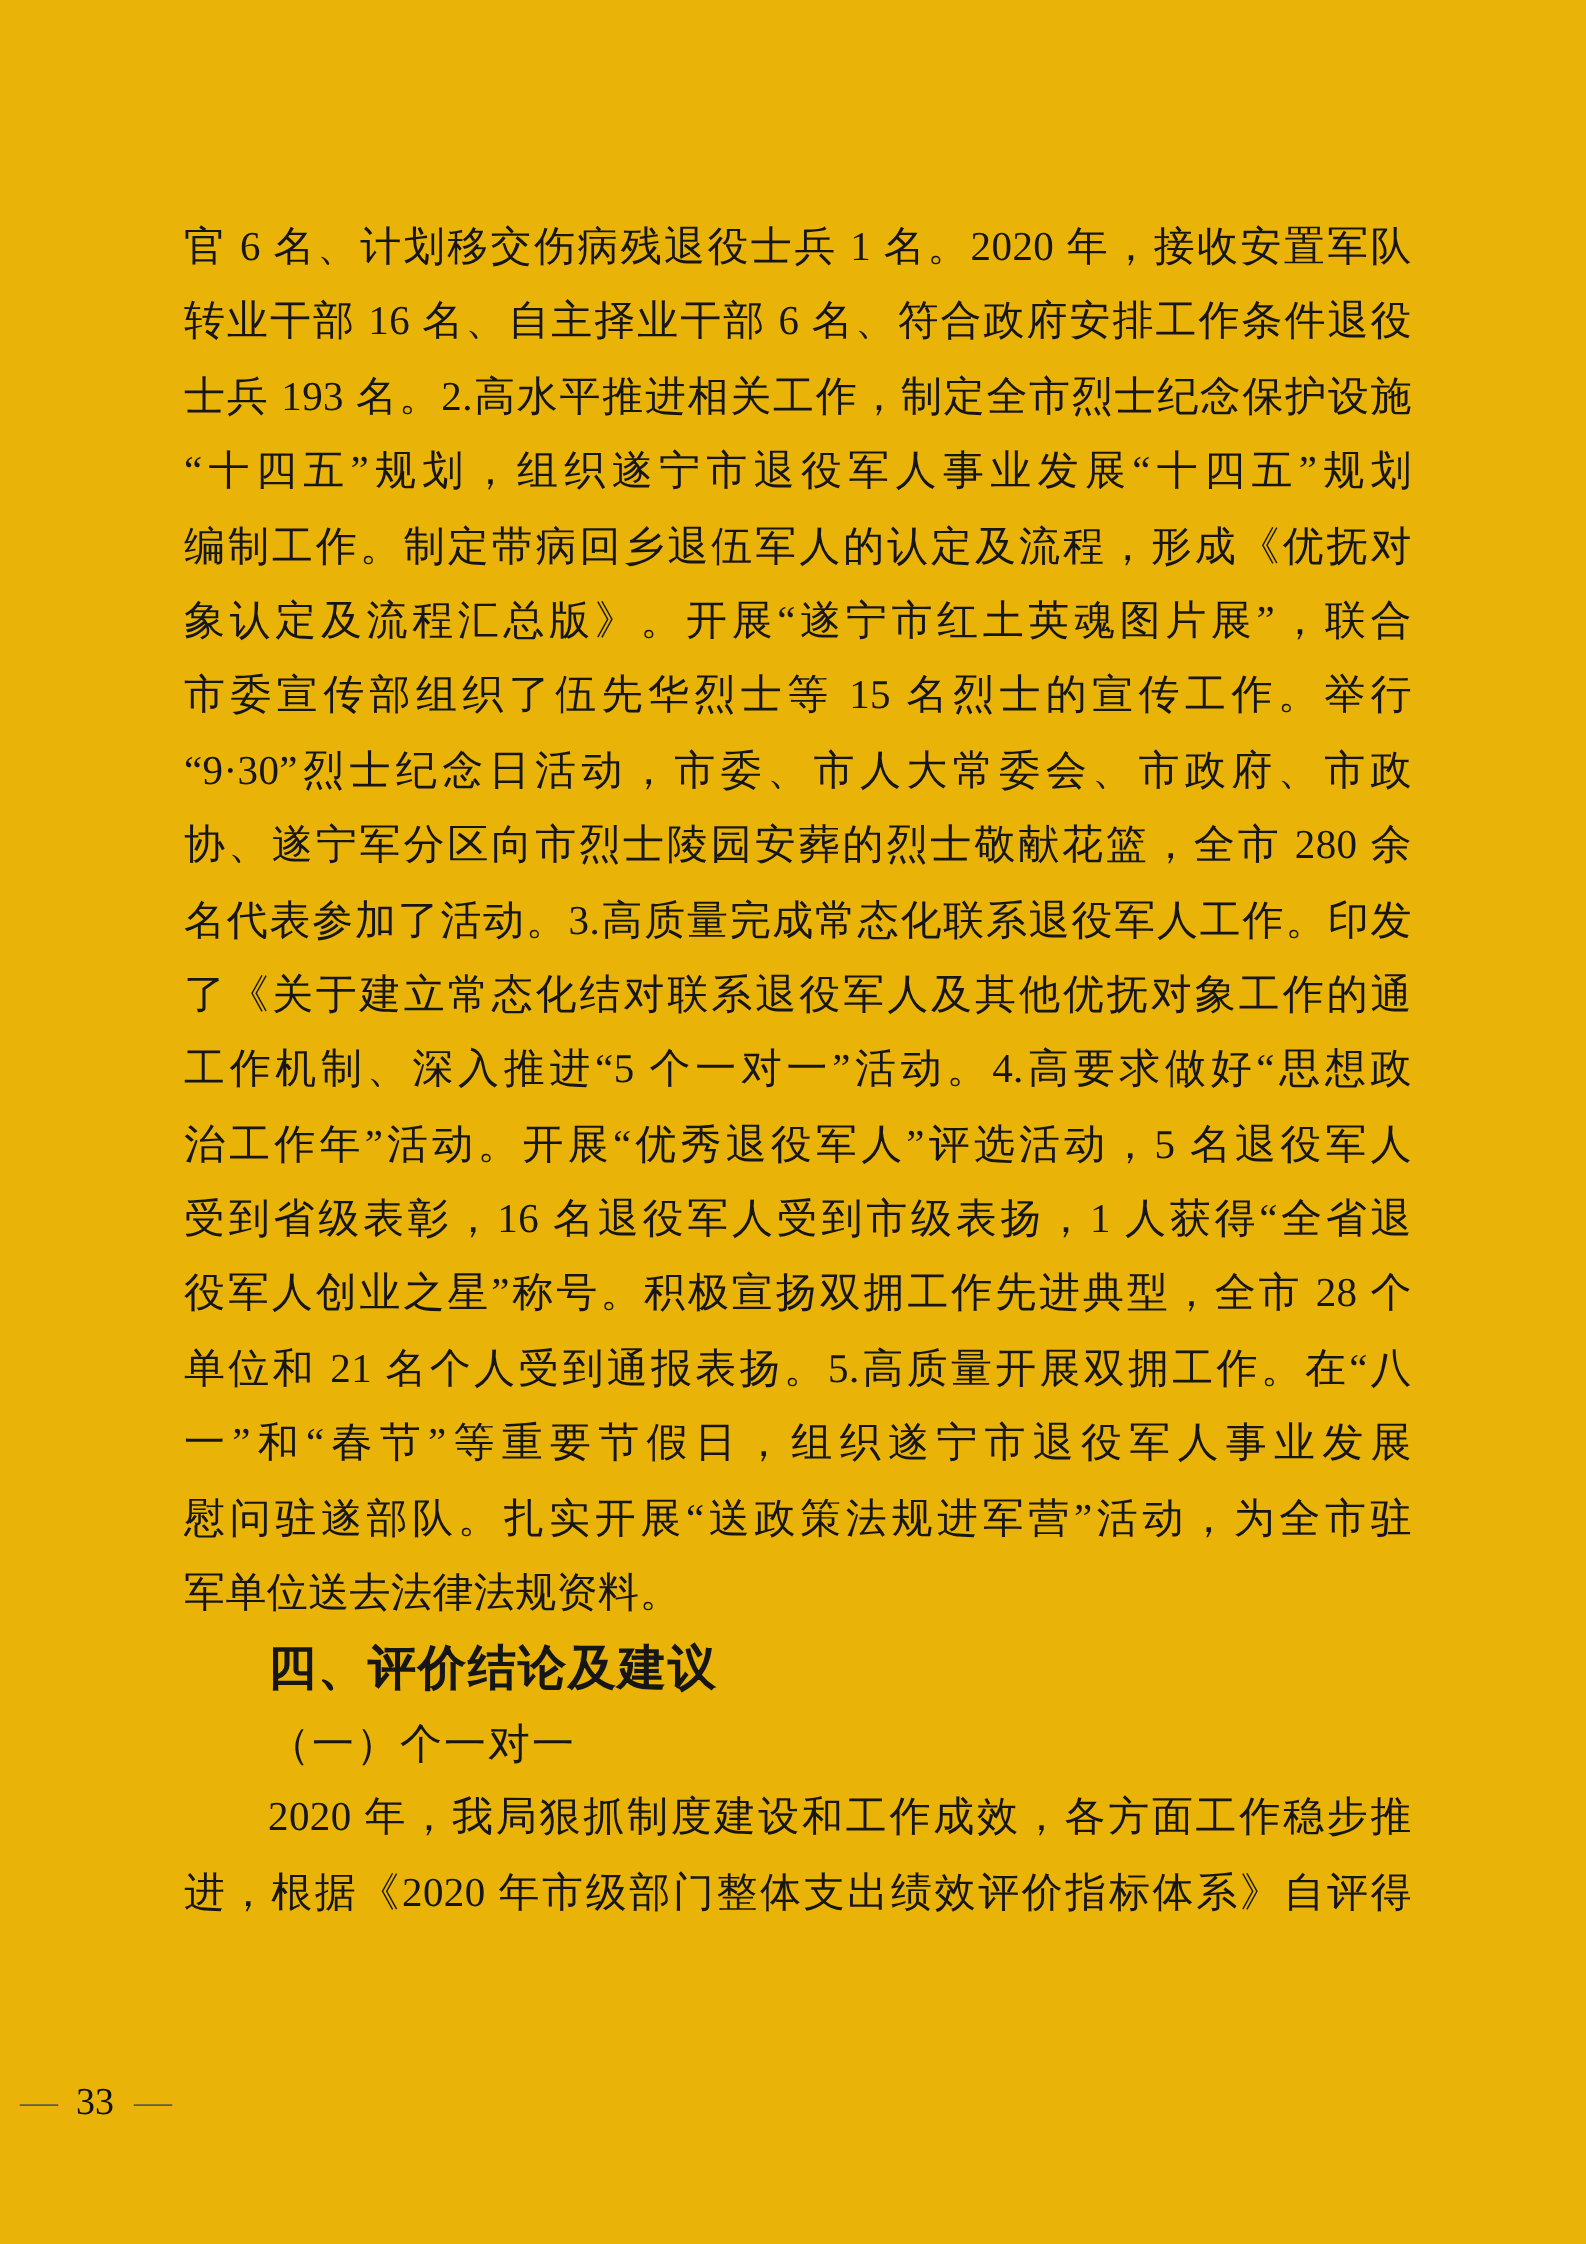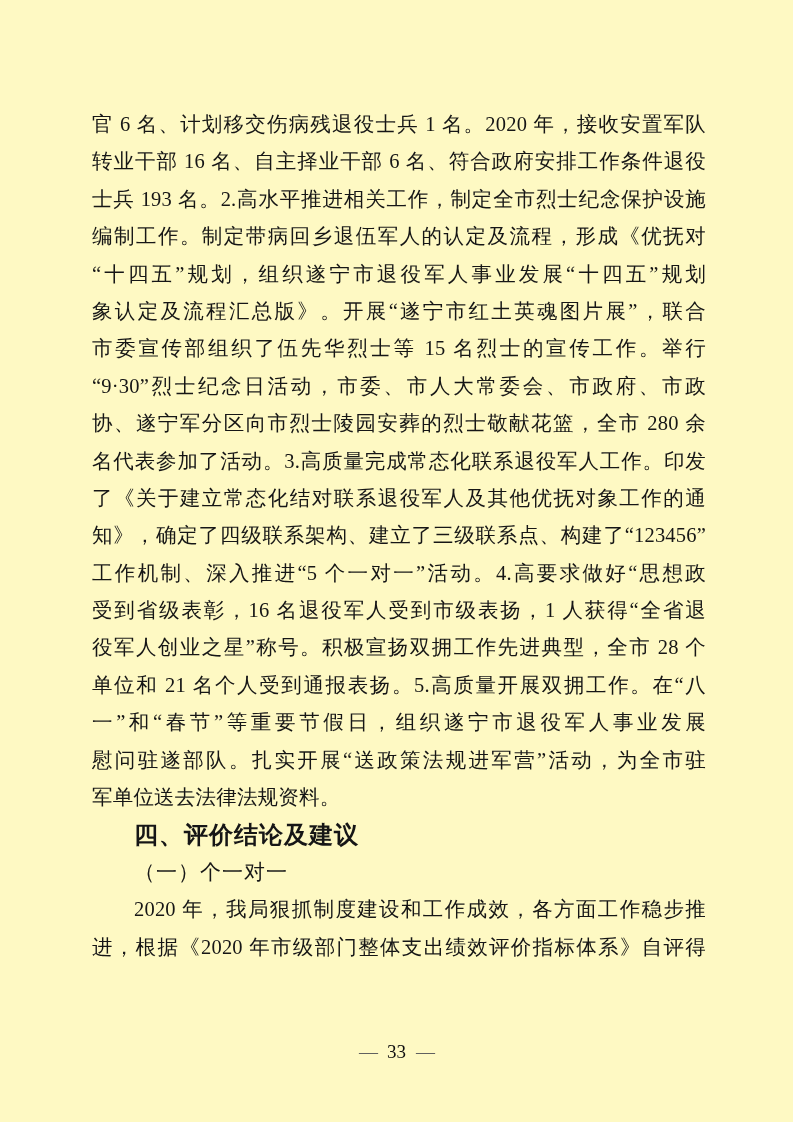--- a/index.html
+++ b/index.html
@@ -1,21 +1,21 @@
 <!DOCTYPE html>
 <html><head>
 <meta charset="utf-8">
 <style>
   * { margin: 0; padding: 0; box-sizing: border-box; }
   html, body { background: #ffffff; }
   .page {
     position: relative;
     width: 793px;
     height: 1122px;
-    background: #fef9c3;
+    background: #eab308;
     overflow: hidden;
     font-family: "Liberation Serif", "DejaVu Serif", serif;
     color: #161616;
   }
   .text-block {
     position: absolute;
     left: 92px;
     top: 106px;
     width: 614px;
   }
@@ -43,21 +43,20 @@
   }
   .sub-heading {
     font-size: 21px;
     letter-spacing: 1px;
   }
   .footer {
     position: absolute;
     top: 1041px;
     left: 0;
     width: 793px;
-    text-align: center;
     font-size: 19px;
     line-height: 22px;
     color: #111111;
   }
   .footer .dash {
     color: #5a5a5a;
     letter-spacing: -1px;
     padding: 0 10px;
   }
   .footer .num { color: #111111; }
@@ -65,30 +64,30 @@
 </head>
 <body>
 
 <div class="page">
 
   <div class="text-block">
 
     <div class="line">官 6 名、计划移交伤病残退役士兵 1 名。2020 年，接收安置军队</div>
     <div class="line">转业干部 16 名、自主择业干部 6 名、符合政府安排工作条件退役</div>
     <div class="line">士兵 193 名。2.高水平推进相关工作，制定全市烈士纪念保护设施</div>
+    <div class="line">“十四五”规划，组织遂宁市退役军人事业发展“十四五”规划</div>
     <div class="line">编制工作。制定带病回乡退伍军人的认定及流程，形成《优抚对</div>
-    <div class="line">“十四五”规划，组织遂宁市退役军人事业发展“十四五”规划</div>
     <div class="line">象认定及流程汇总版》。开展“遂宁市红土英魂图片展”，联合</div>
     <div class="line">市委宣传部组织了伍先华烈士等 15 名烈士的宣传工作。举行</div>
     <div class="line">“9·30”烈士纪念日活动，市委、市人大常委会、市政府、市政</div>
     <div class="line">协、遂宁军分区向市烈士陵园安葬的烈士敬献花篮，全市 280 余</div>
     <div class="line">名代表参加了活动。3.高质量完成常态化联系退役军人工作。印发</div>
     <div class="line">了《关于建立常态化结对联系退役军人及其他优抚对象工作的通</div>
-    <div class="line">知》，确定了四级联系架构、建立了三级联系点、构建了“123456”</div>
     <div class="line">工作机制、深入推进“5 个一对一”活动。4.高要求做好“思想政</div>
+    <div class="line">治工作年”活动。开展“优秀退役军人”评选活动，5 名退役军人</div>
     <div class="line">受到省级表彰，16 名退役军人受到市级表扬，1 人获得“全省退</div>
     <div class="line">役军人创业之星”称号。积极宣扬双拥工作先进典型，全市 28 个</div>
     <div class="line">单位和 21 名个人受到通报表扬。5.高质量开展双拥工作。在“八</div>
     <div class="line">一”和“春节”等重要节假日，组织遂宁市退役军人事业发展</div>
     <div class="line">慰问驻遂部队。扎实开展“送政策法规进军营”活动，为全市驻</div>
     <div class="line no-stretch">军单位送去法律法规资料。</div>
 
     <div class="line no-stretch indent2 section-heading">四、评价结论及建议</div>
 
     <div class="line no-stretch indent2 sub-heading">（一）个一对一</div>

